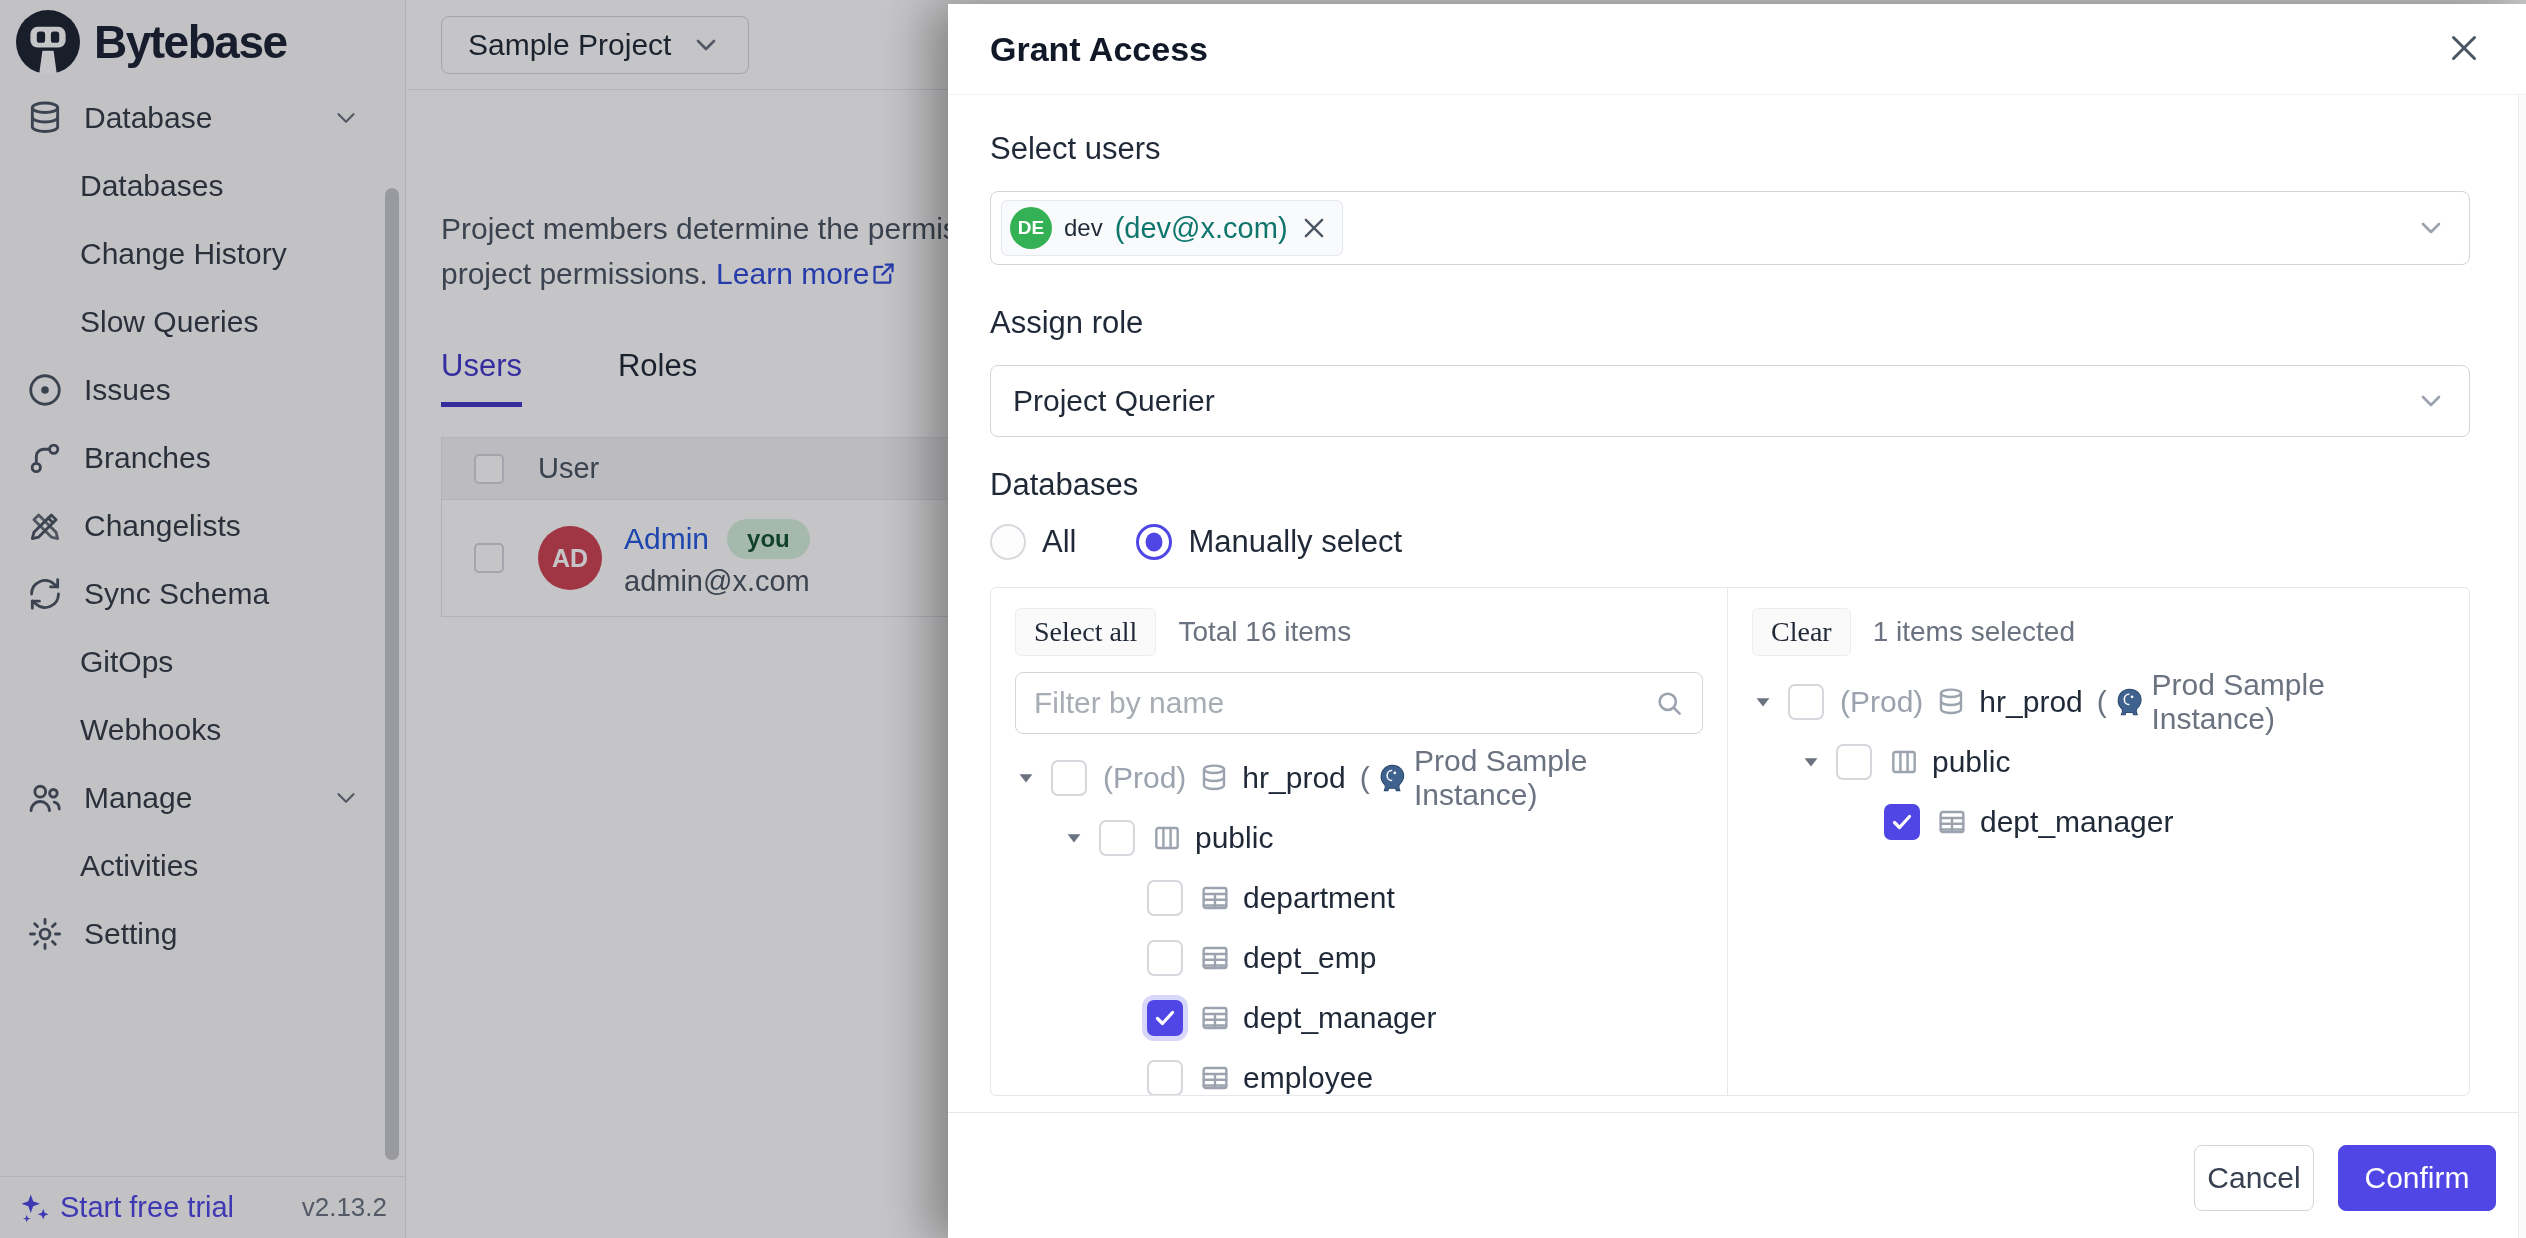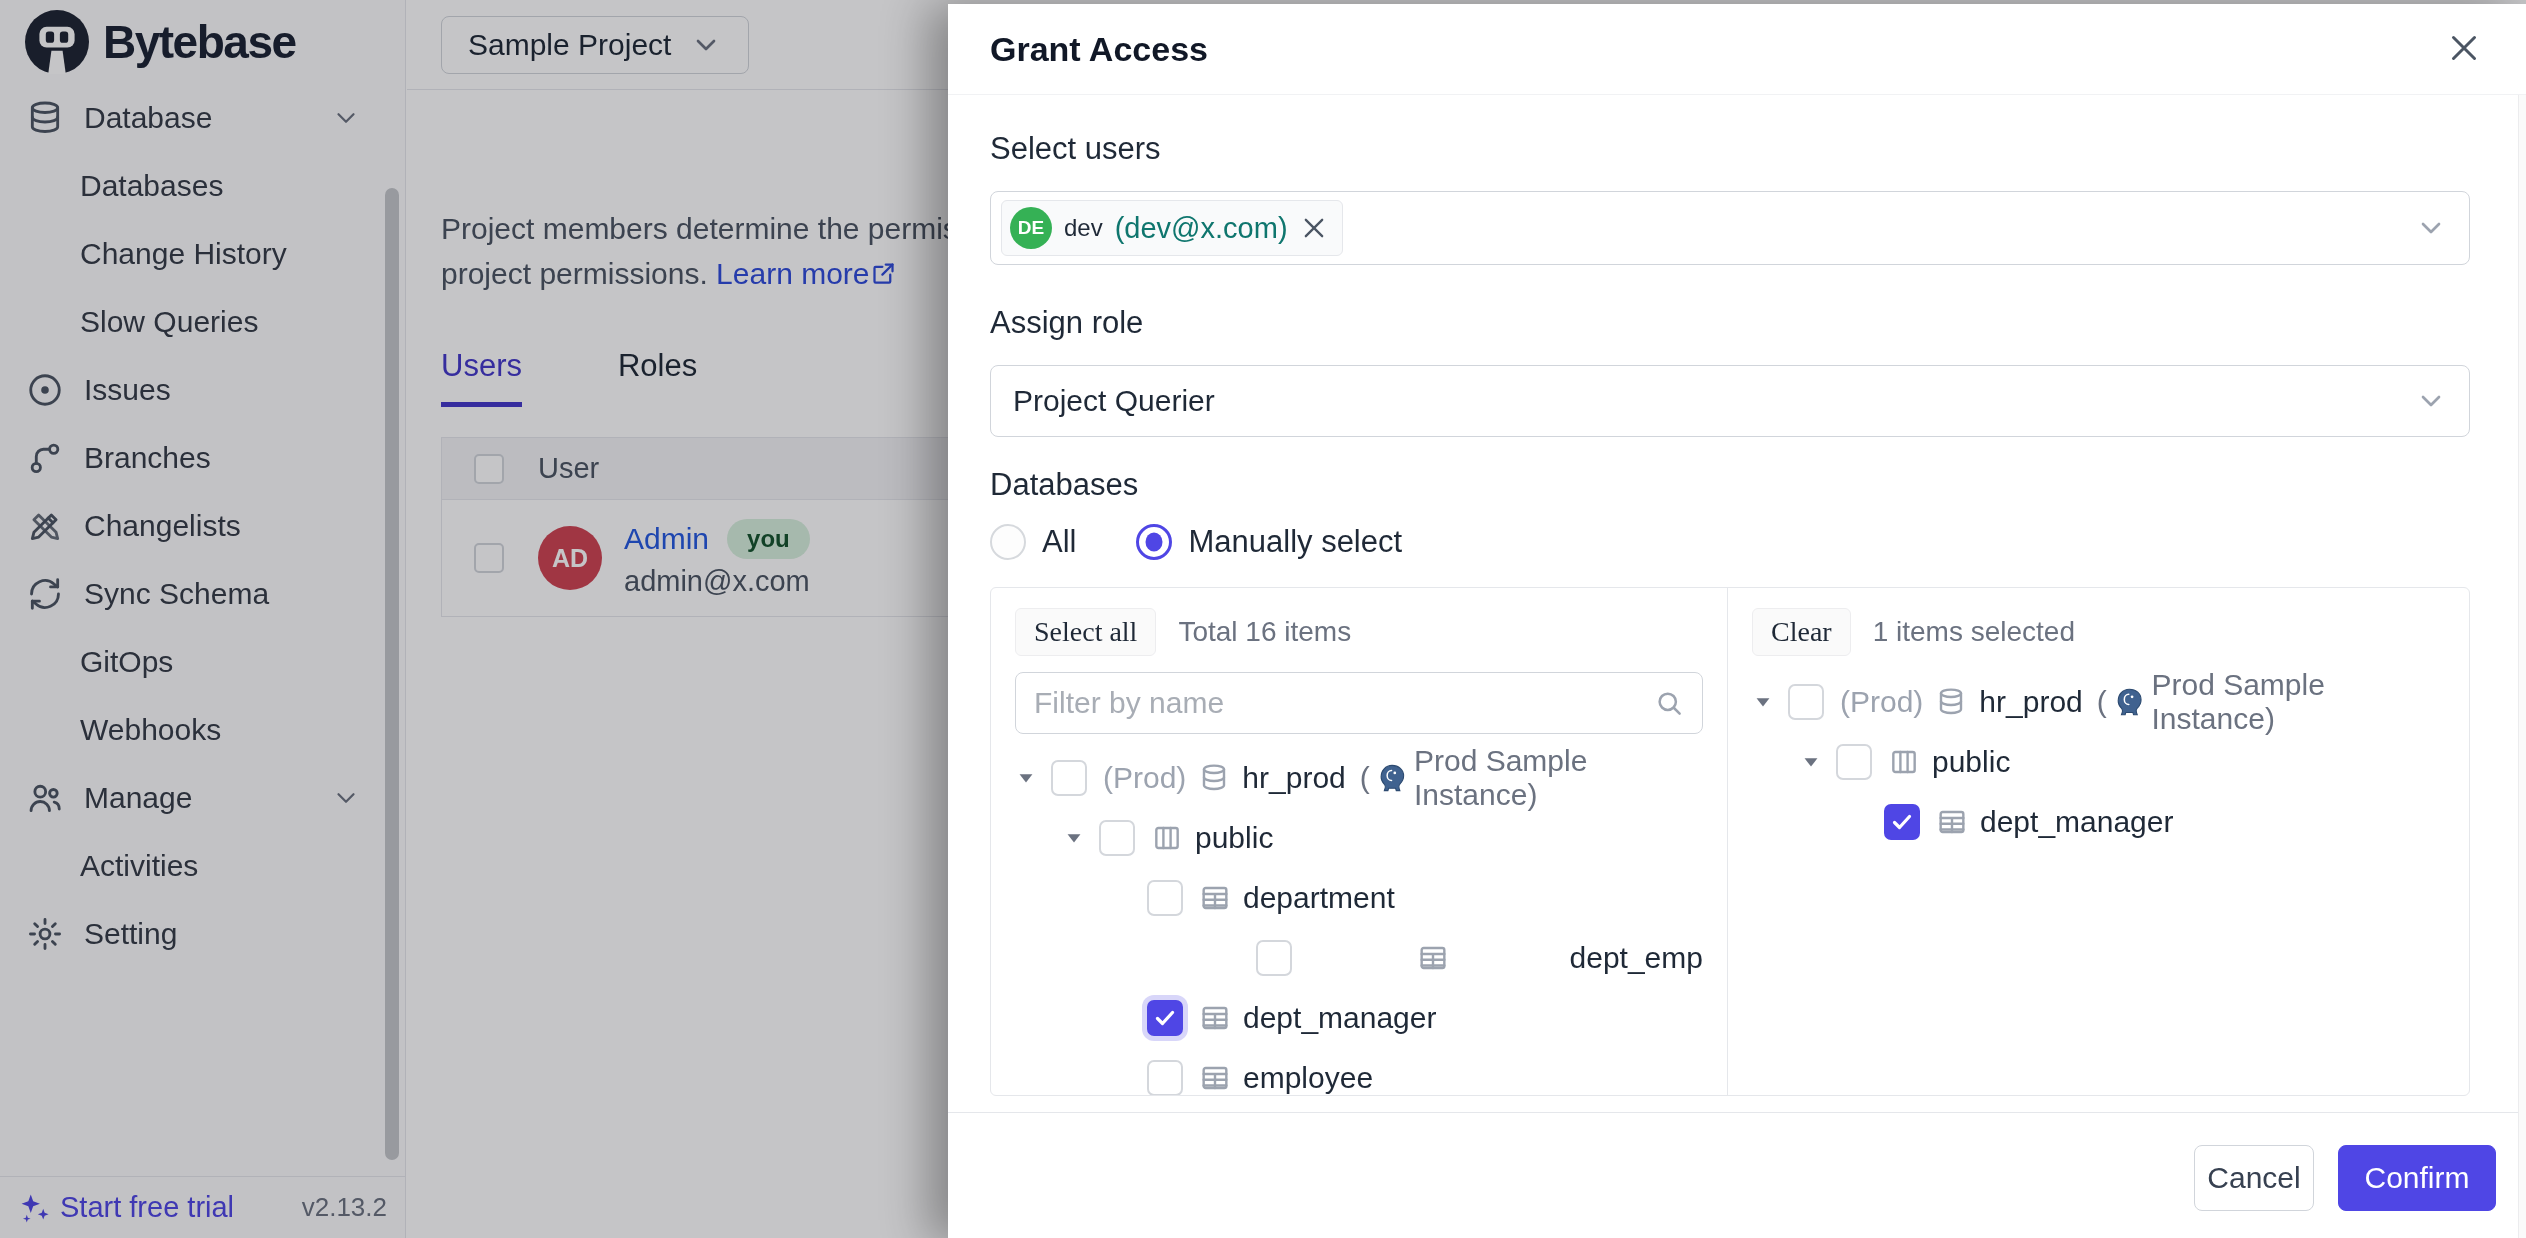--- a/index.html
+++ b/index.html
@@ -5,21 +5,21 @@
   * { margin:0; padding:0; box-sizing:border-box; }
   html,body { width:2526px; height:1238px; overflow:hidden; }
   body { font-family:"Liberation Sans", sans-serif; color:#374151; background:#fff; }
   .page { position:relative; width:2526px; height:1238px; overflow:hidden; background:#fff; }
 
   
   .app { position:absolute; inset:0; background:#fff; }
 
   .sidebar { position:absolute; left:0; top:0; width:406px; height:1238px;
              background:#fcfcfd; border-right:1px solid #e5e7eb; }
-  .logo-row { height:84px; display:flex; align-items:center; gap:14px; padding:0 25px; }
+  .logo-row { height:84px; display:flex; align-items:center; gap:14px; padding:0 16px; }
   .logo-mark { width:64px; height:64px; flex:0 0 auto; }
   .brand { font-size:46px; font-weight:800; color:#1b2334; letter-spacing:-1.5px; }
 
   .nav { position:absolute; top:84px; left:0; right:0; bottom:62px; overflow:hidden; }
   .nav-item { height:68px; display:flex; align-items:center; padding:0 44px 0 26px; cursor:pointer; }
   .nav-item .ic { width:38px; height:38px; margin-right:20px; color:#4b5563; flex:0 0 auto; }
   .nav-item .lbl { font-size:30px; color:#353c48; }
   .nav-item.indent { padding-left:80px; }
   .nav-item .chev { margin-left:auto; width:30px; height:30px; color:#6b7280; }
   .nav-pill-wrap { height:68px; padding:6px 60px 6px 8px; }
@@ -432,21 +432,21 @@
                 <span class="caret-sp"></span>
                 <span class="tcb"></span>
                 <span class="t-ic" style="display: inline-flex;">
                   <svg viewBox="0 0 24 24" fill="none" stroke="currentColor" stroke-width="1.8" stroke-linecap="round" stroke-linejoin="round" style="width: 100%; height: 100%;">
                     <rect x="3.5" y="4.5" width="17" height="15" rx="1.5"></rect>
                     <path d="M3.5 9h17M3.5 13.3h17M3.5 17.6h17M12 9v10.5"></path>
                   </svg>
                 </span>
                 <span class="t-name">department</span>
               </div>
-              <div class="tree-row" style="padding-left: 96px; justify-content: space-between;">
+              <div class="tree-row" style="padding-left: 96px;">
                 <span class="caret-sp"></span>
                 <span class="tcb"></span>
                 <span class="t-ic" style="display: inline-flex;">
                   <svg viewBox="0 0 24 24" fill="none" stroke="currentColor" stroke-width="1.8" stroke-linecap="round" stroke-linejoin="round" style="width: 100%; height: 100%;">
                     <rect x="3.5" y="4.5" width="17" height="15" rx="1.5"></rect>
                     <path d="M3.5 9h17M3.5 13.3h17M3.5 17.6h17M12 9v10.5"></path>
                   </svg>
                 </span>
                 <span class="t-name">dept_emp</span>
               </div>

